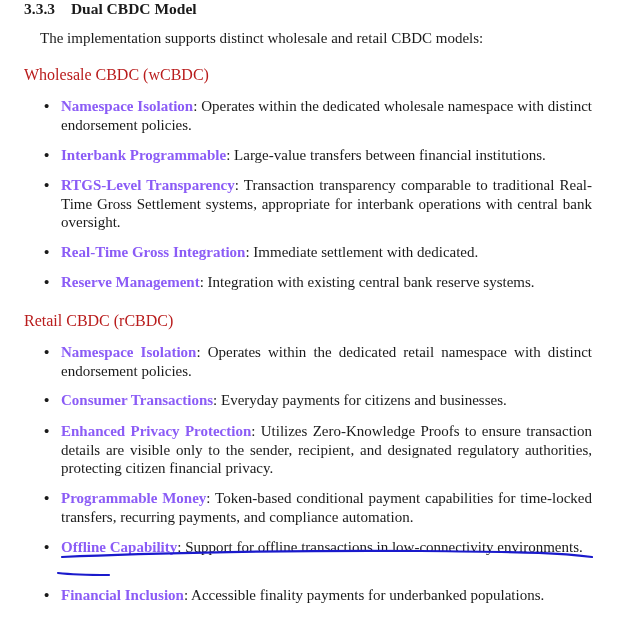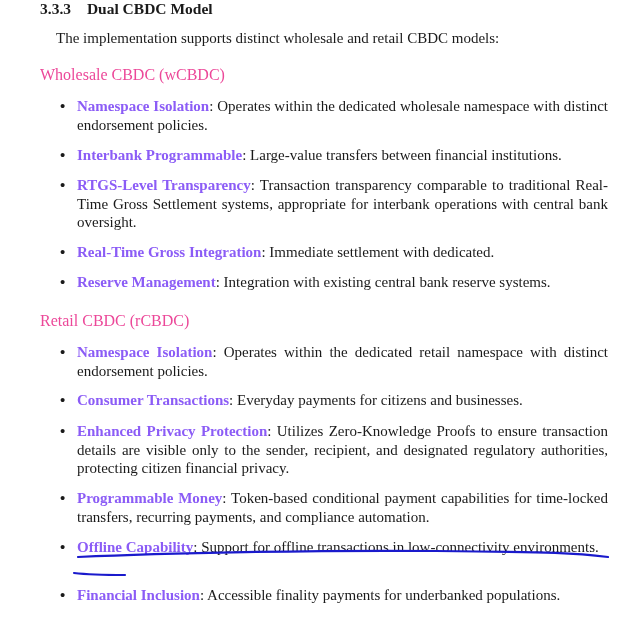--- a/index.html
+++ b/index.html
@@ -1,24 +1,24 @@
 <!DOCTYPE html>
 <html><head>
 <meta charset="utf-8">
 <style>
   html, body { margin: 0; padding: 0; background: #ffffff; }
   body { width: 630px; height: 620px; position: relative; overflow: hidden;
          font-family: "DejaVu Serif", "Liberation Serif", serif; color: #1a1a1a; }
-  .page { position: absolute; left: 16px; top: 0; width: 538px; height: 620px; }
+  .page { position: absolute; left: 0; top: 0; width: 538px; height: 620px; }
   .section-title { position: absolute; left: 24px; top: 0px; font-weight: bold; font-size: 15.5px;
                    font-family: "Liberation Serif", serif; }
   .section-title .num { margin-right: 12px; }
   .intro { position: absolute; left: 24px; top: 30px; font-size: 15px; font-family: "Liberation Serif", serif; margin-left: 16px; }
   .subhead { position: absolute; left: 24px; font-size: 16px; font-weight: normal;
-             font-family: "Liberation Serif", serif; color: #ec4899; }
+             font-family: "Liberation Serif", serif; color: #b91c1c; }
   .item { position: absolute; left: 44px; width: 548px; font-size: 15px; line-height: 18.5px;
           font-family: "Liberation Serif", serif; text-align: justify; }
   .item .bullet { position: absolute; left: 0; top: 0; font-weight: bold; }
   .item .body { display: block; margin-left: 17px; }
   .item .term { font-weight: bold; color: #8b5cf6; }
   .ink { position: absolute; left: 0; top: 0; pointer-events: none; }
 </style>
 </head>
 <body>
 

